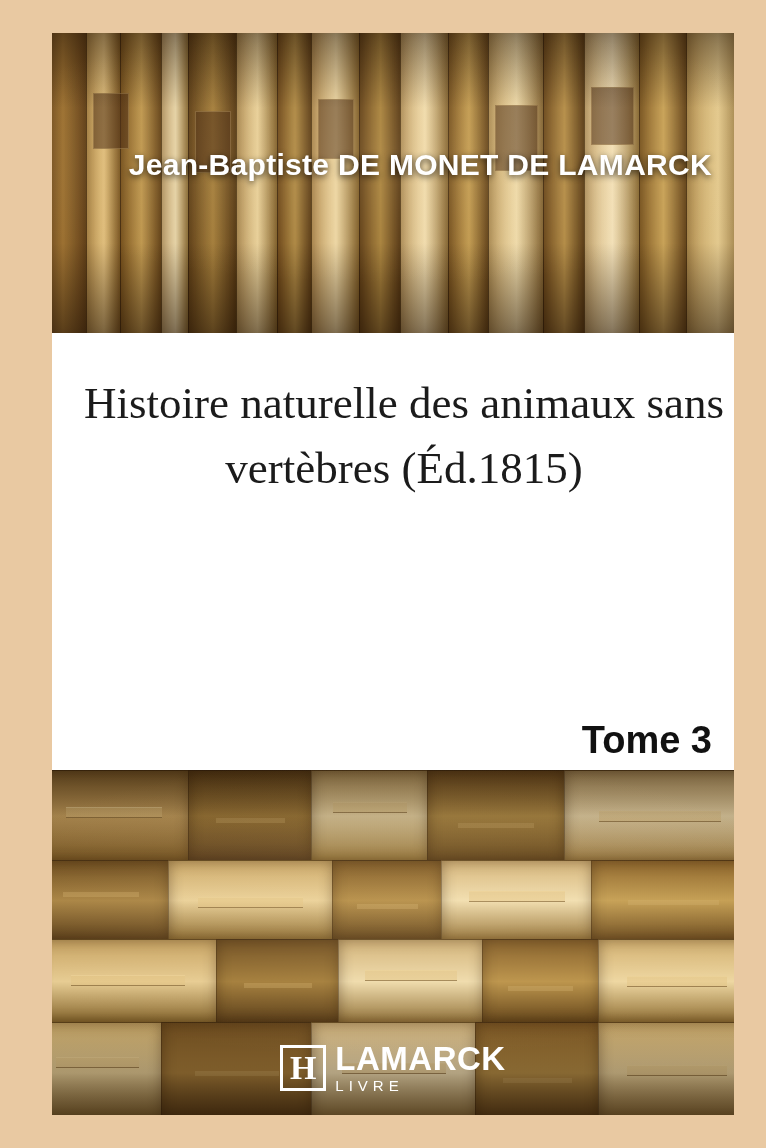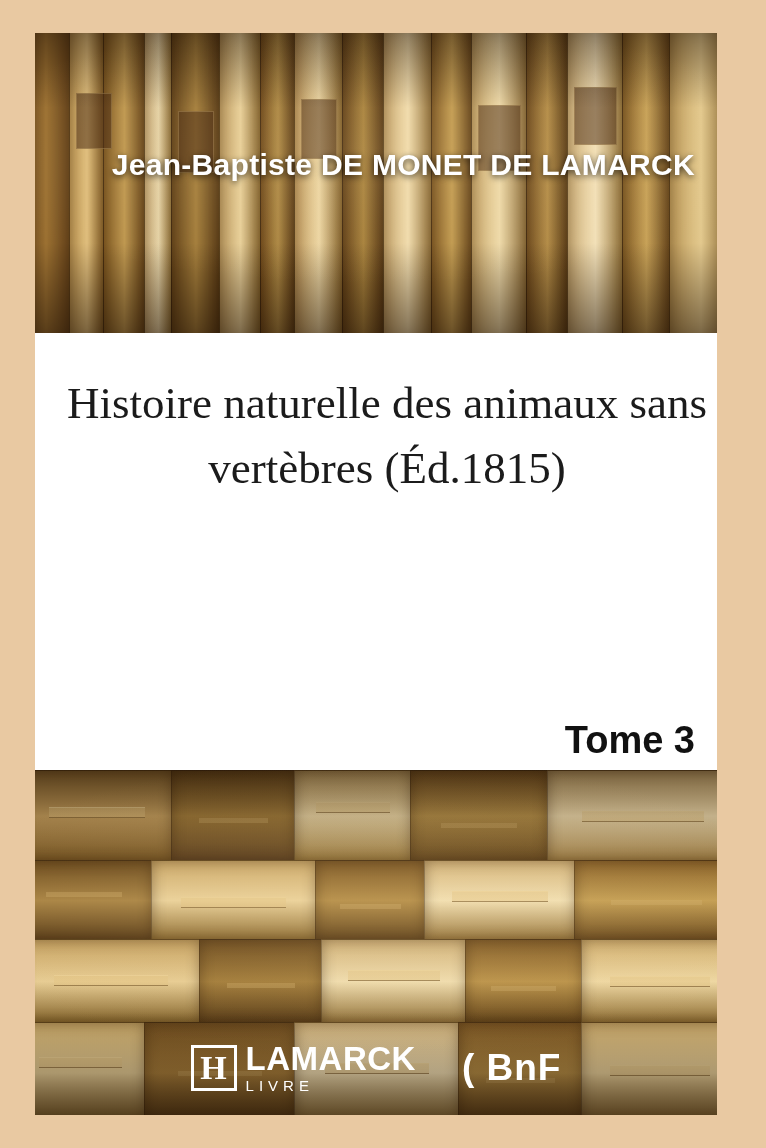--- a/index.html
+++ b/index.html
@@ -18,21 +18,21 @@
     position: relative;
     width: 766px;
     height: 1148px;
     background: #e9c9a2;
     box-sizing: border-box;
   }
 
   
   .page {
     position: absolute;
-    left: 35px;
+    left: 52px;
     top: 33px;
     width: 682px;
     height: 1082px;
     background: #d946ef;
     overflow: hidden;
   }
 
   
   .band-top {
     position: absolute;
@@ -334,18 +334,17 @@
       <div class="vignette"></div>
 
       <div class="logos">
         <div class="hachette">
           <div class="h-mark">H</div>
           <div class="h-words">
             <div class="h-name">LAMARCK</div>
             <div class="h-sub">LIVRE</div>
           </div>
         </div>
-        <div class="bnf">( BnF</div>
       </div>
     </div>
 
   </div>
 </div>
 
 </body></html>

